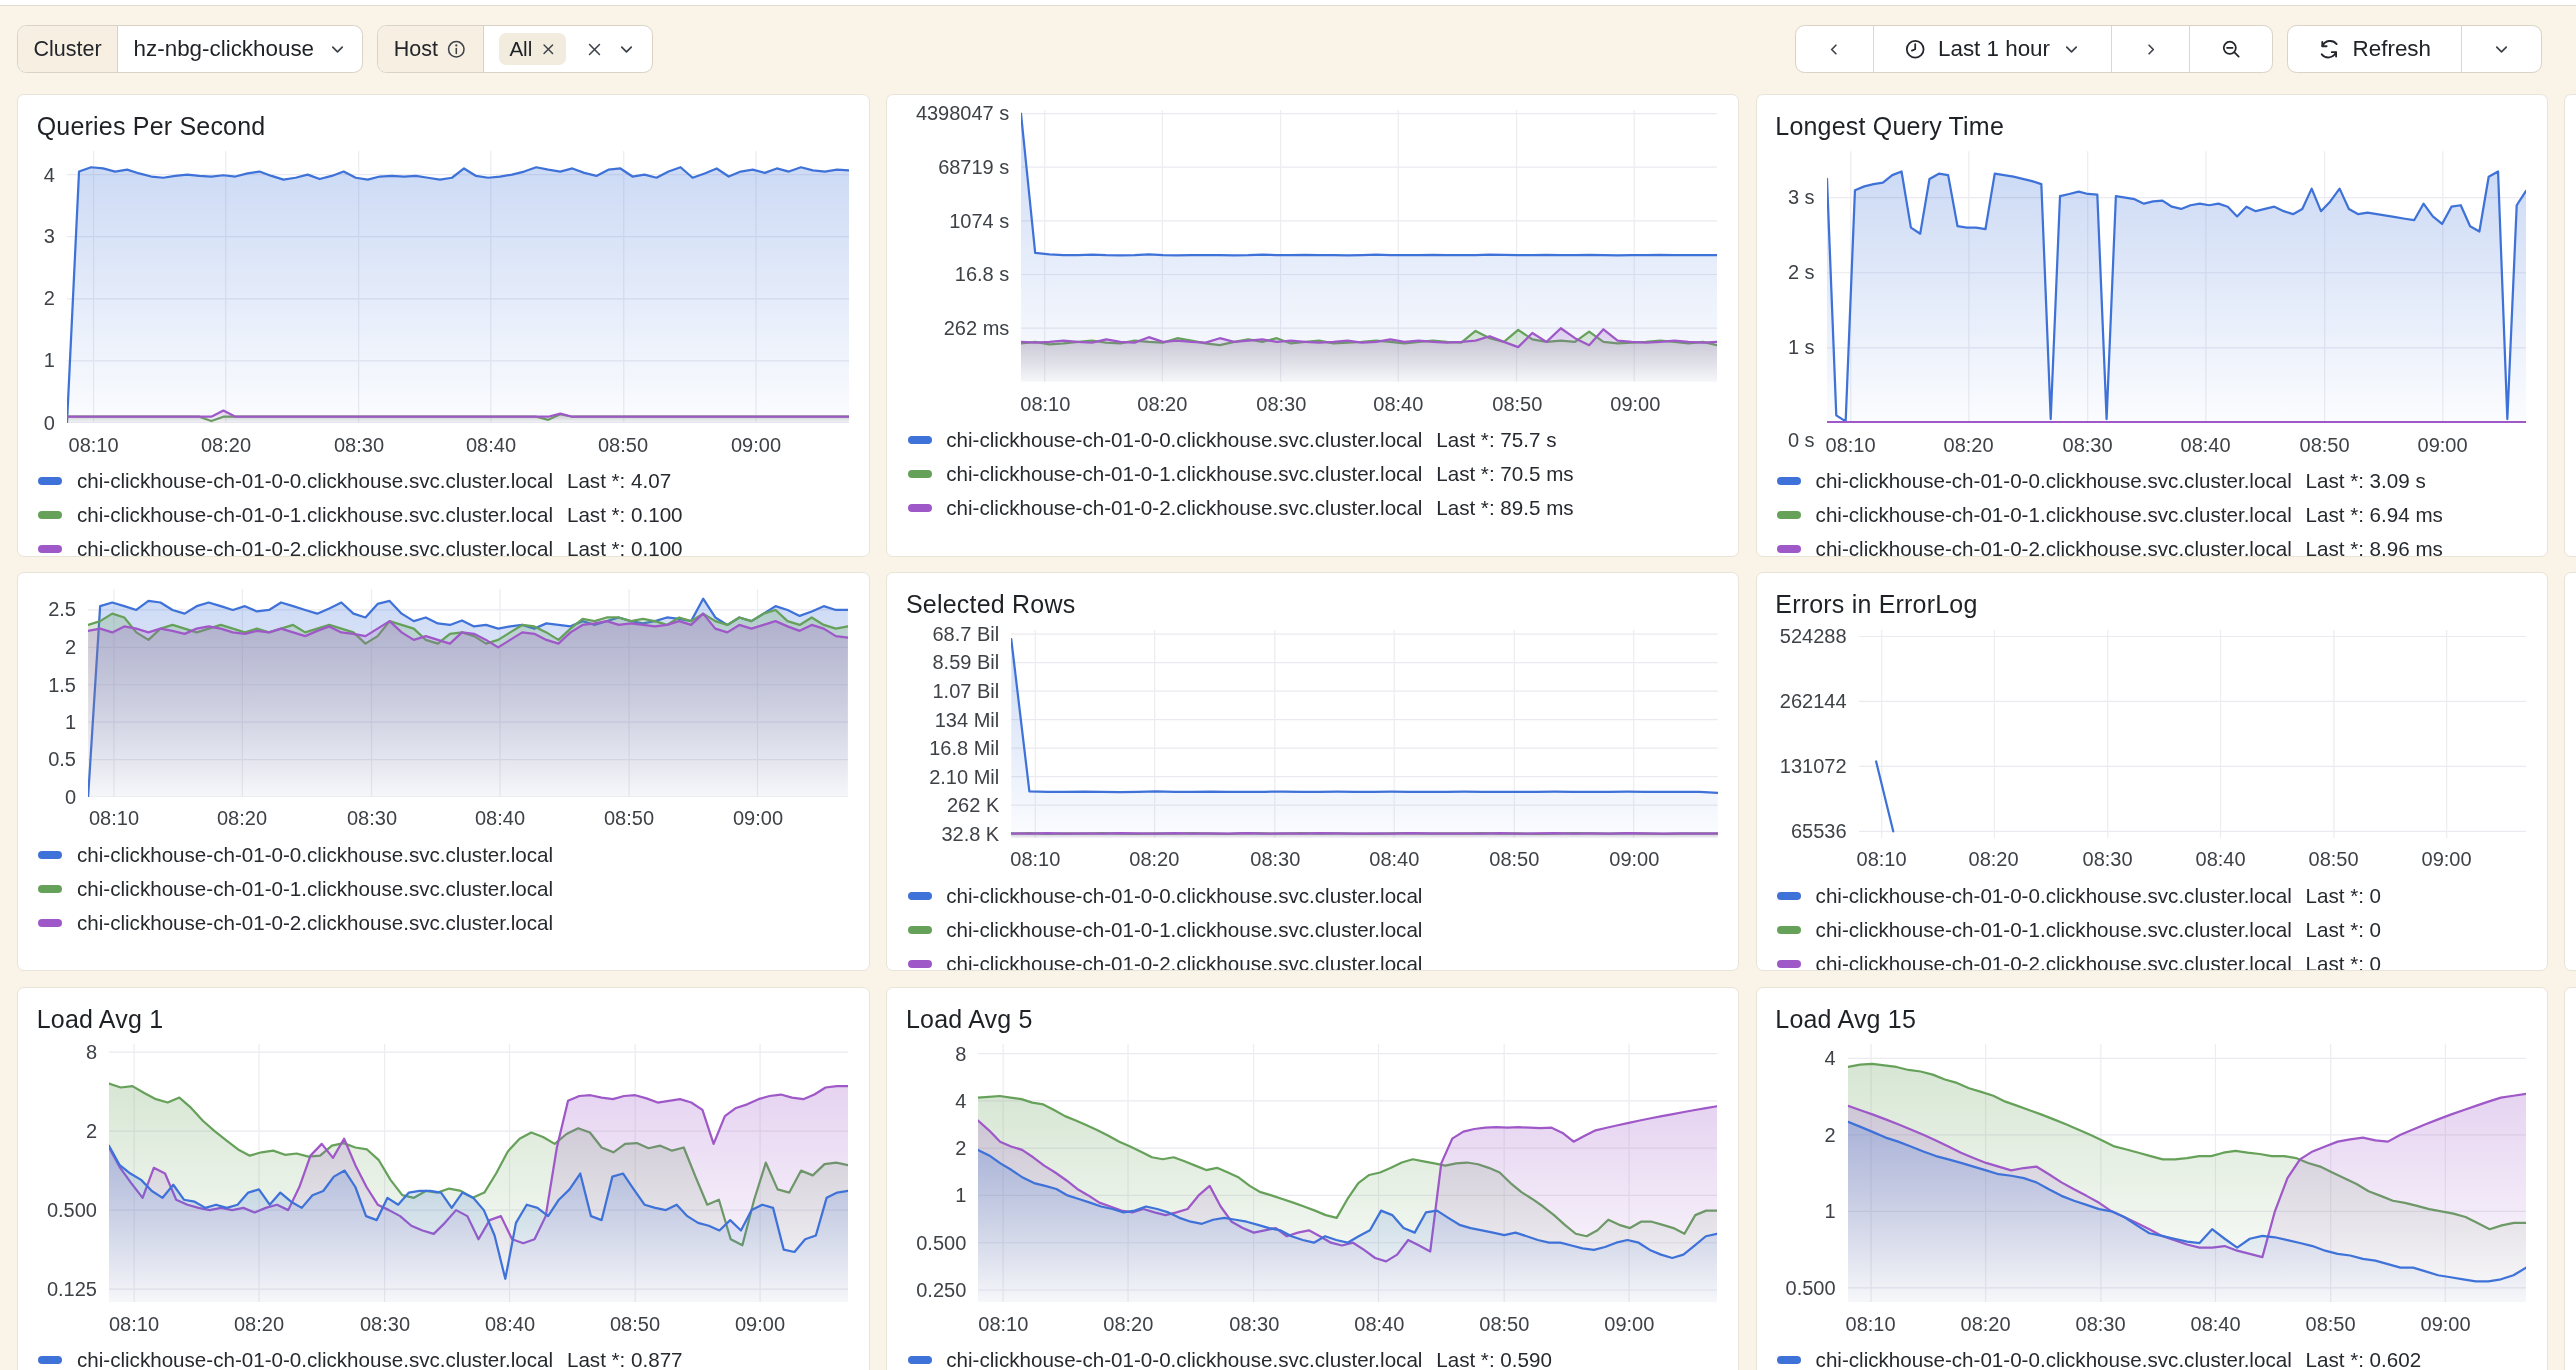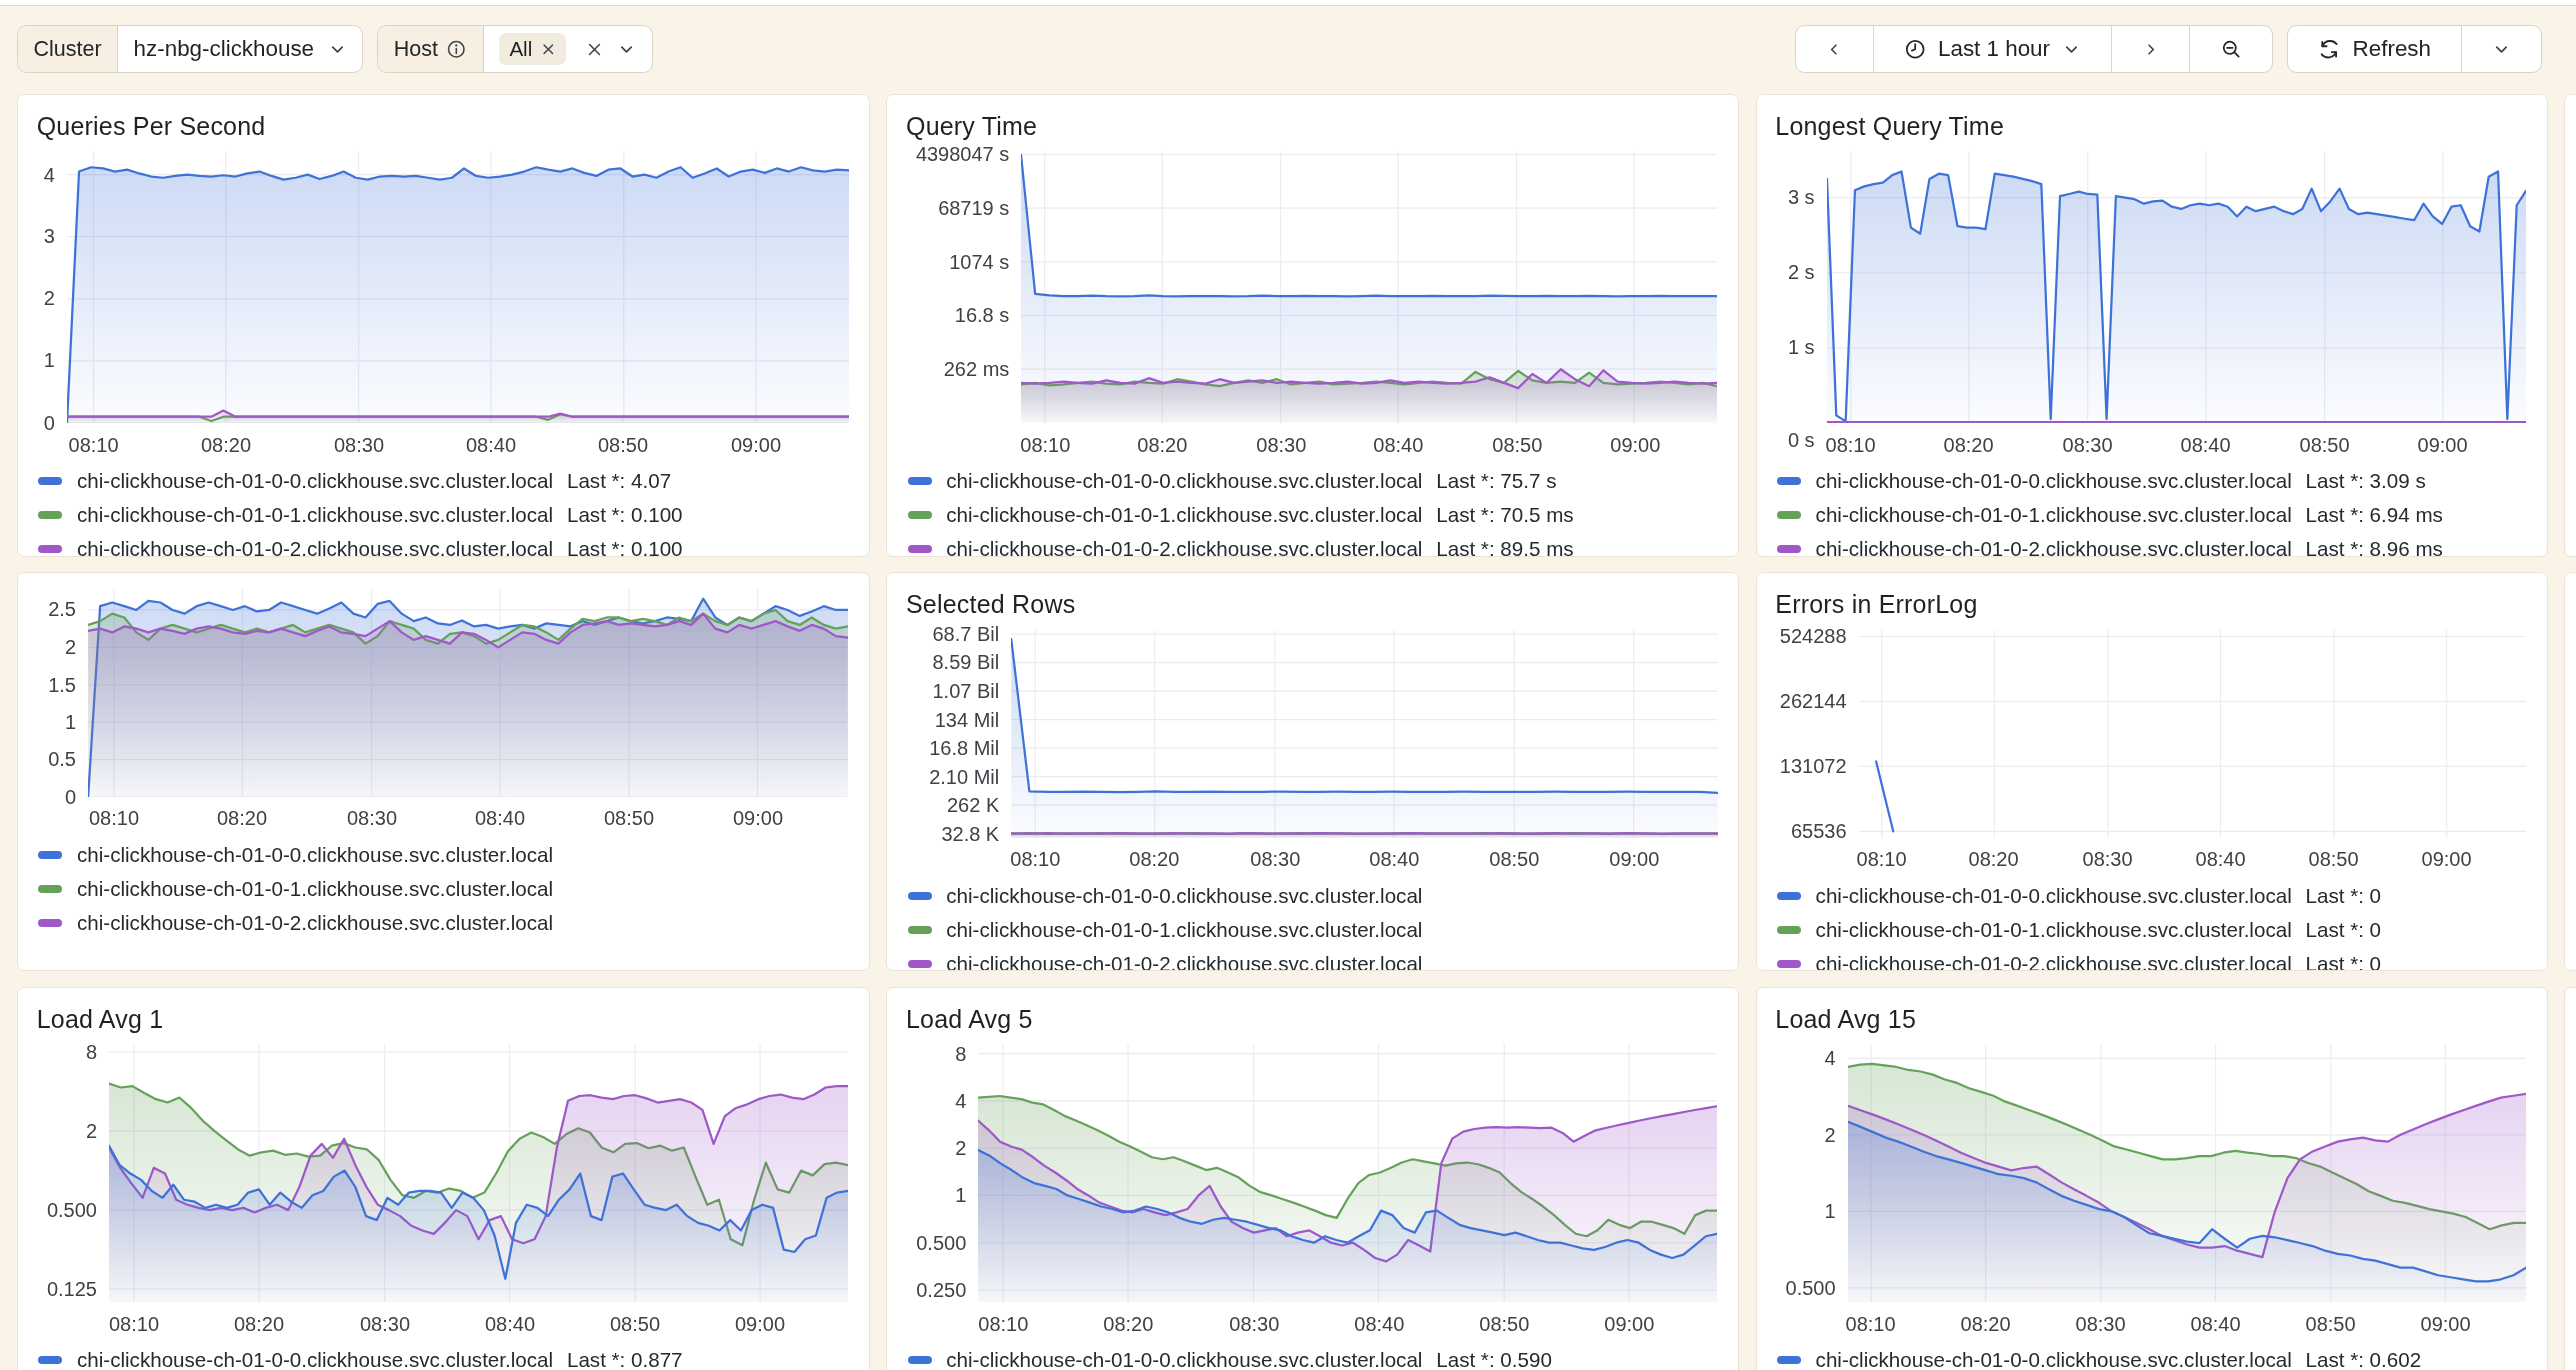--- a/index.html
+++ b/index.html
@@ -217,21 +217,20 @@
           <span class="legend-last">Last *: 0.100</span>
         </div>
         <div class="legend-row">
           <span class="swatch" style="background: rgb(158, 88, 200);"></span>
           <span>chi-clickhouse-ch-01-0-2.clickhouse.svc.cluster.local</span>
           <span class="legend-last">Last *: 0.100</span>
         </div>
       </div>
   </article>
     <article class="panel">
-    <h2 class="panel-title">Query Time</h2>
     <div class="chart-box">
       <div class="ylabels" style="width: 105px; height: 272px; margin-right: 12px;">
           <div class="ylabel" style="top: 207px;">262 ms</div>
           <div class="ylabel" style="top: 153px;">16.8 s</div>
           <div class="ylabel" style="top: 100px;">1074 s</div>
           <div class="ylabel" style="top: 46px;">68719 s</div>
           <div class="ylabel" style="top: -7.8px;">4398047 s</div>
         </div>
       <div class="plot" style="width: 696px; height: 272px;">
           <svg width="696" height="272" style="position:absolute;left:0;top:0" viewBox="0 0 810 316">

